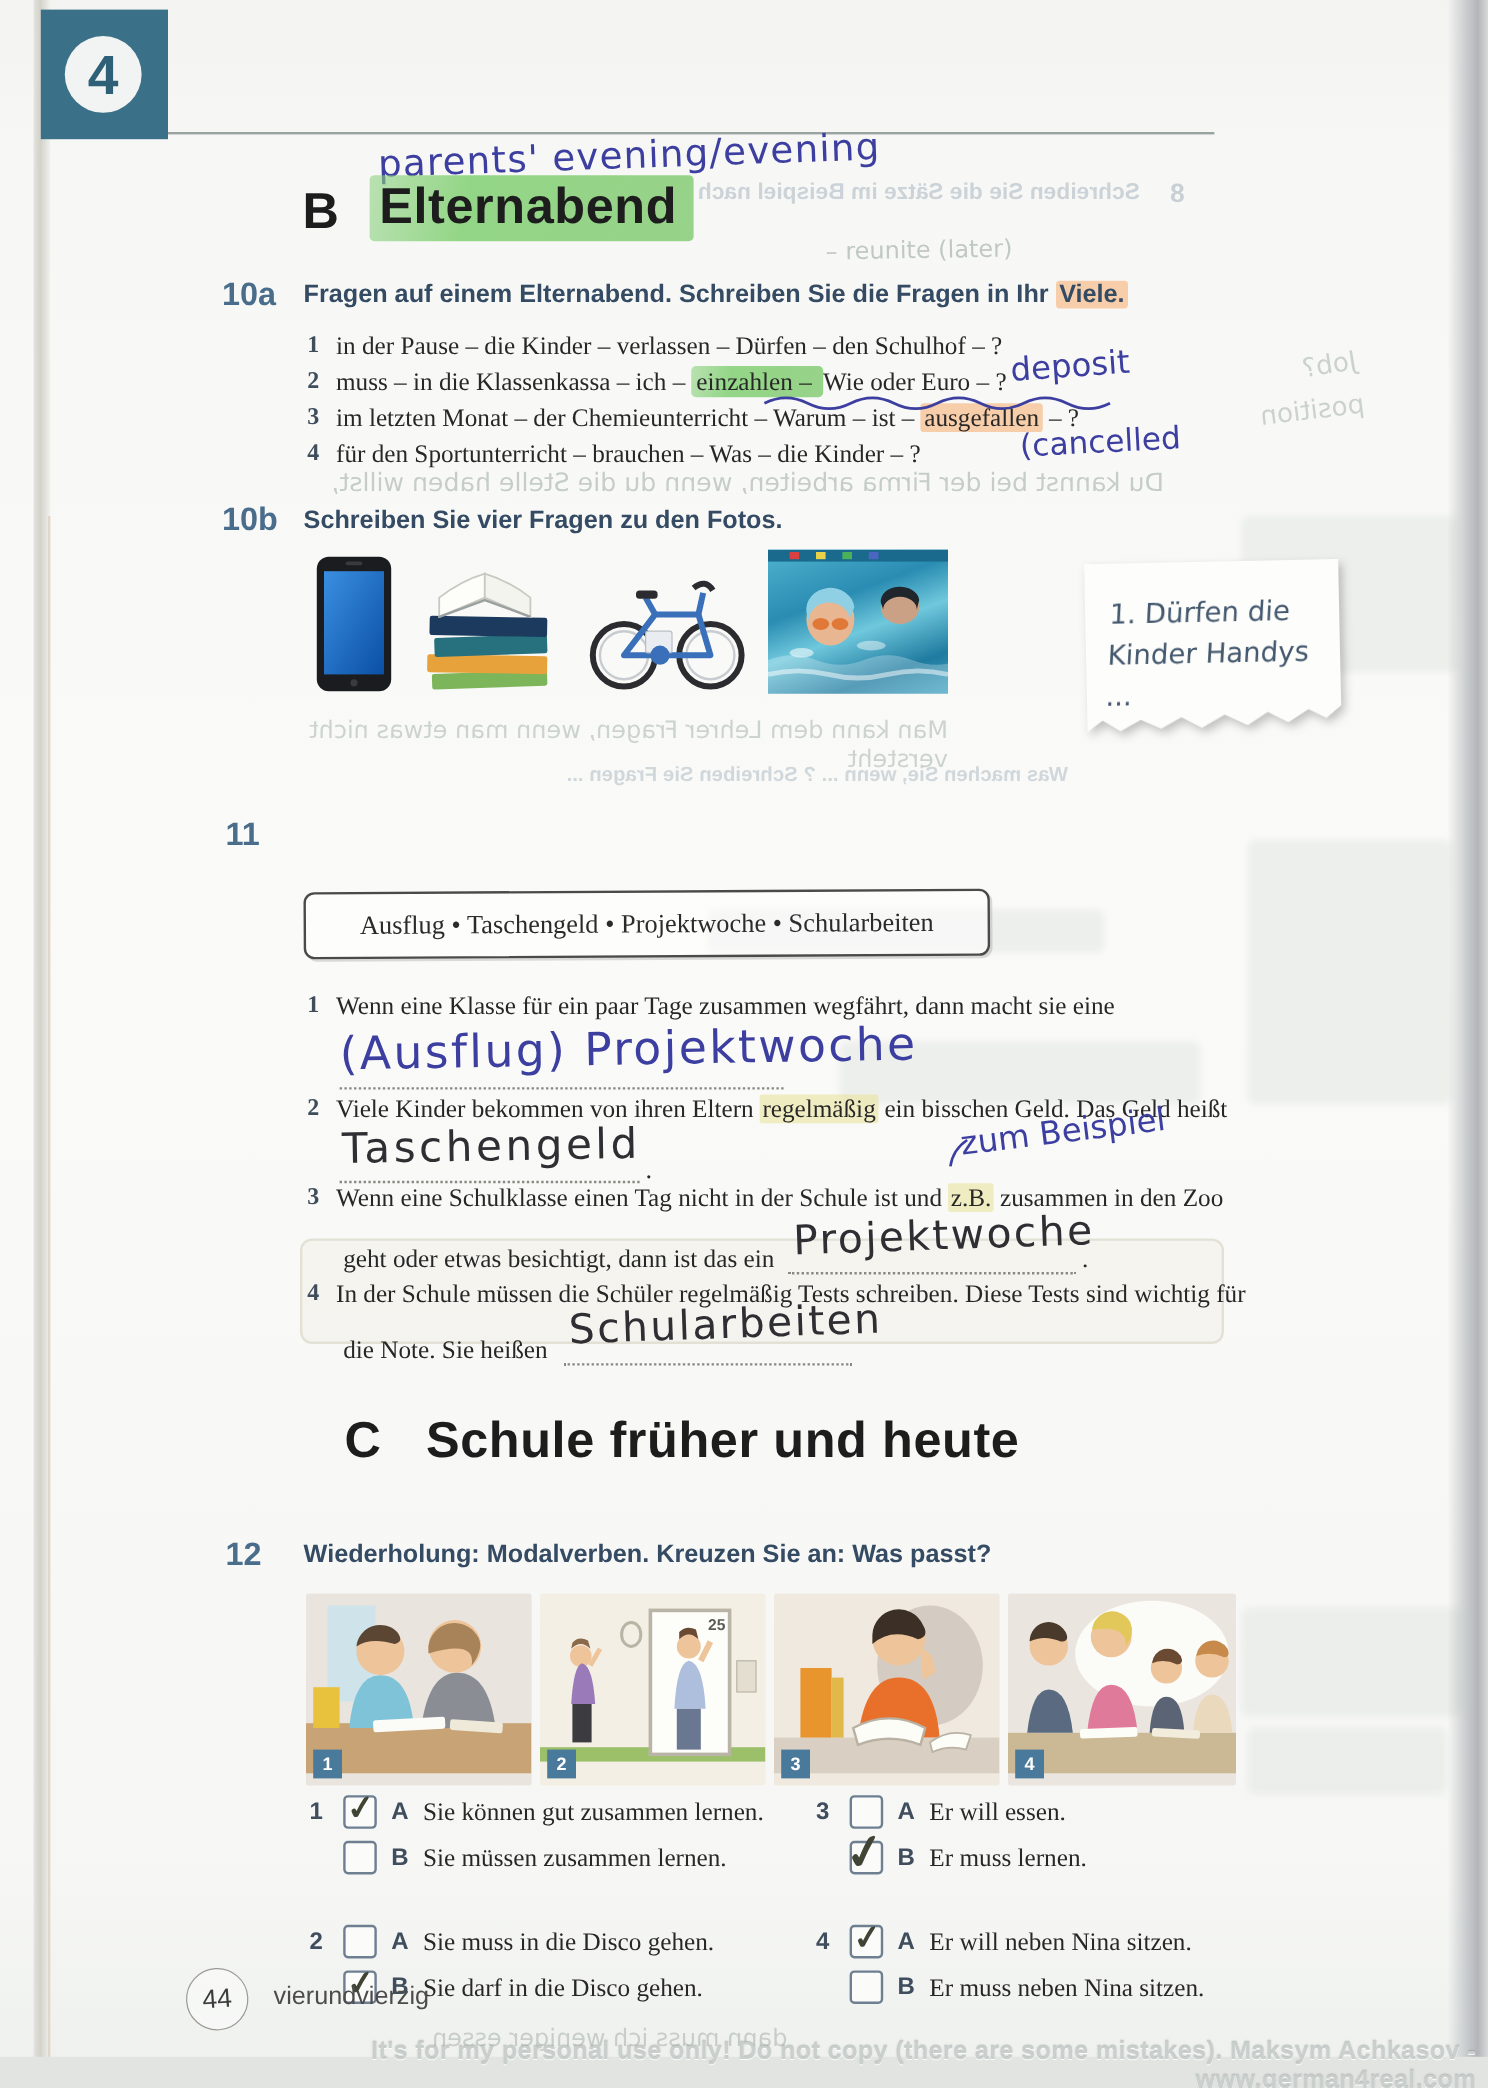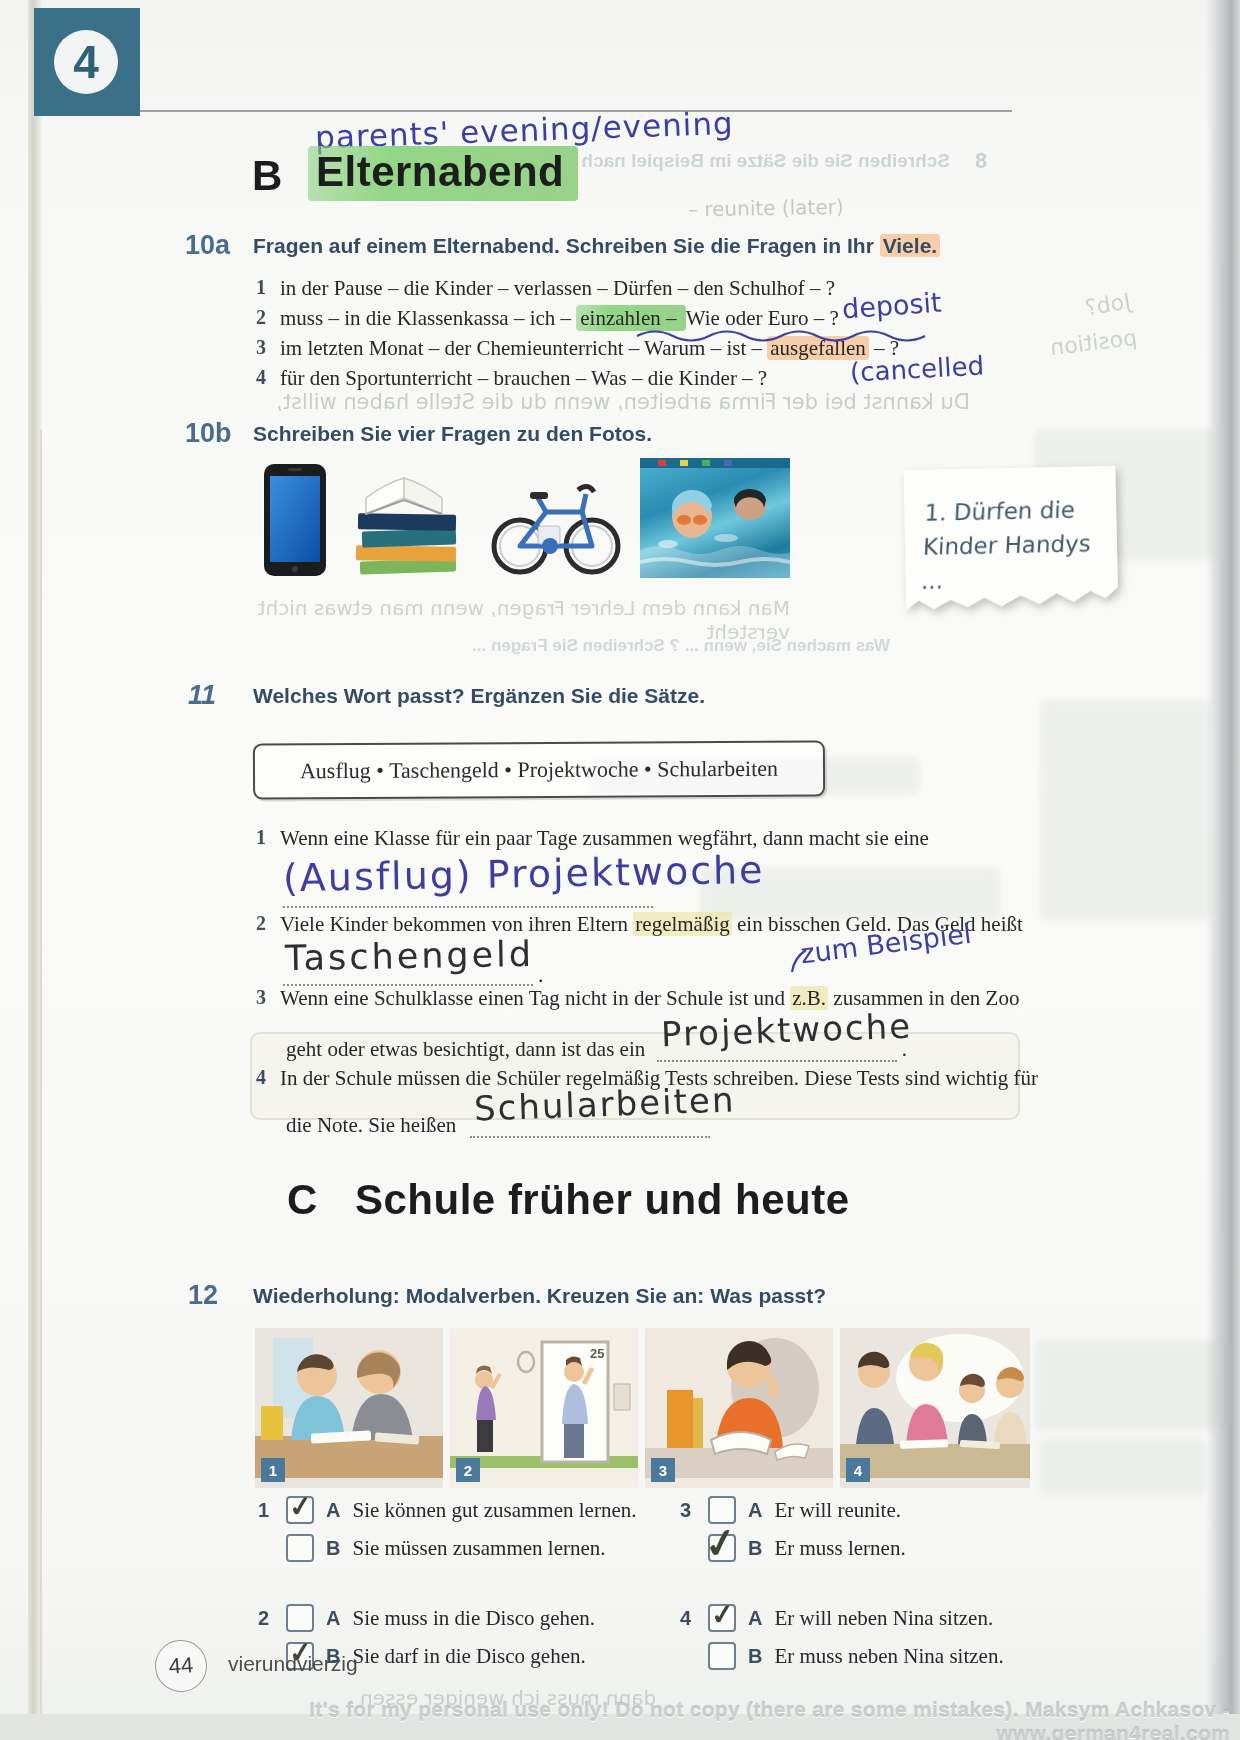--- a/index.html
+++ b/index.html
@@ -211,22 +211,21 @@
   </div>
 
   <div class="note">
     <div class="note-paper"></div>
     <div class="note-text">
       <div>1. Dürfen die</div>
       <div>Kinder Handys ...</div>
     </div>
   </div>
 
-  <div class="abs sec-num" style="left:188px;top:680px;font-style:italic;">11</div>
-  <div class="abs instr" style="left:253px;top:684px;">Welches Wort passt? Ergänzen Sie die Sätze.</div>
+  <div class="abs sec-num" style="left:188px;top:680px;">11</div>
 
   <div class="word-box">Ausflug  •  Taschengeld  •  Projektwoche  •  Schularbeiten</div>
 
   <div class="item-row serif" style="left:256px;top:826px;">
     <span class="item-num">1</span>
     <span>Wenn eine Klasse für ein paar Tage zusammen wegfährt, dann macht sie eine</span>
   </div>
   <div class="abs hw-blue" style="left:283px;top:852px;font-size:38px;transform:rotate(-1deg);letter-spacing:2px;">(Ausflug) Projektwoche</div>
   <div class="abs" style="left:283px;top:906px;width:370px;border-top:2px dotted #8a8a84;"></div>
 
@@ -379,21 +378,21 @@
     <span class="cb-letter">B</span>
     <span class="cb-text">Sie darf in die Disco gehen.</span>
   </div>
 
   <div class="cb-row" style="left:680px;top:1496px;">
     <span class="cb-num">3</span>
     <span class="cb-box">
         <span class="cb-check"></span>
       </span>
     <span class="cb-letter">A</span>
-    <span class="cb-text">Er will reunite.</span>
+    <span class="cb-text">Er will essen.</span>
   </div>
   <div class="cb-row" style="left:680px;top:1534px;">
     <span class="cb-num"></span>
     <span class="cb-box check-big">
         <span class="cb-check">✓</span>
       </span>
     <span class="cb-letter">B</span>
     <span class="cb-text">Er muss lernen.</span>
   </div>
   <div class="cb-row" style="left:680px;top:1604px;">

